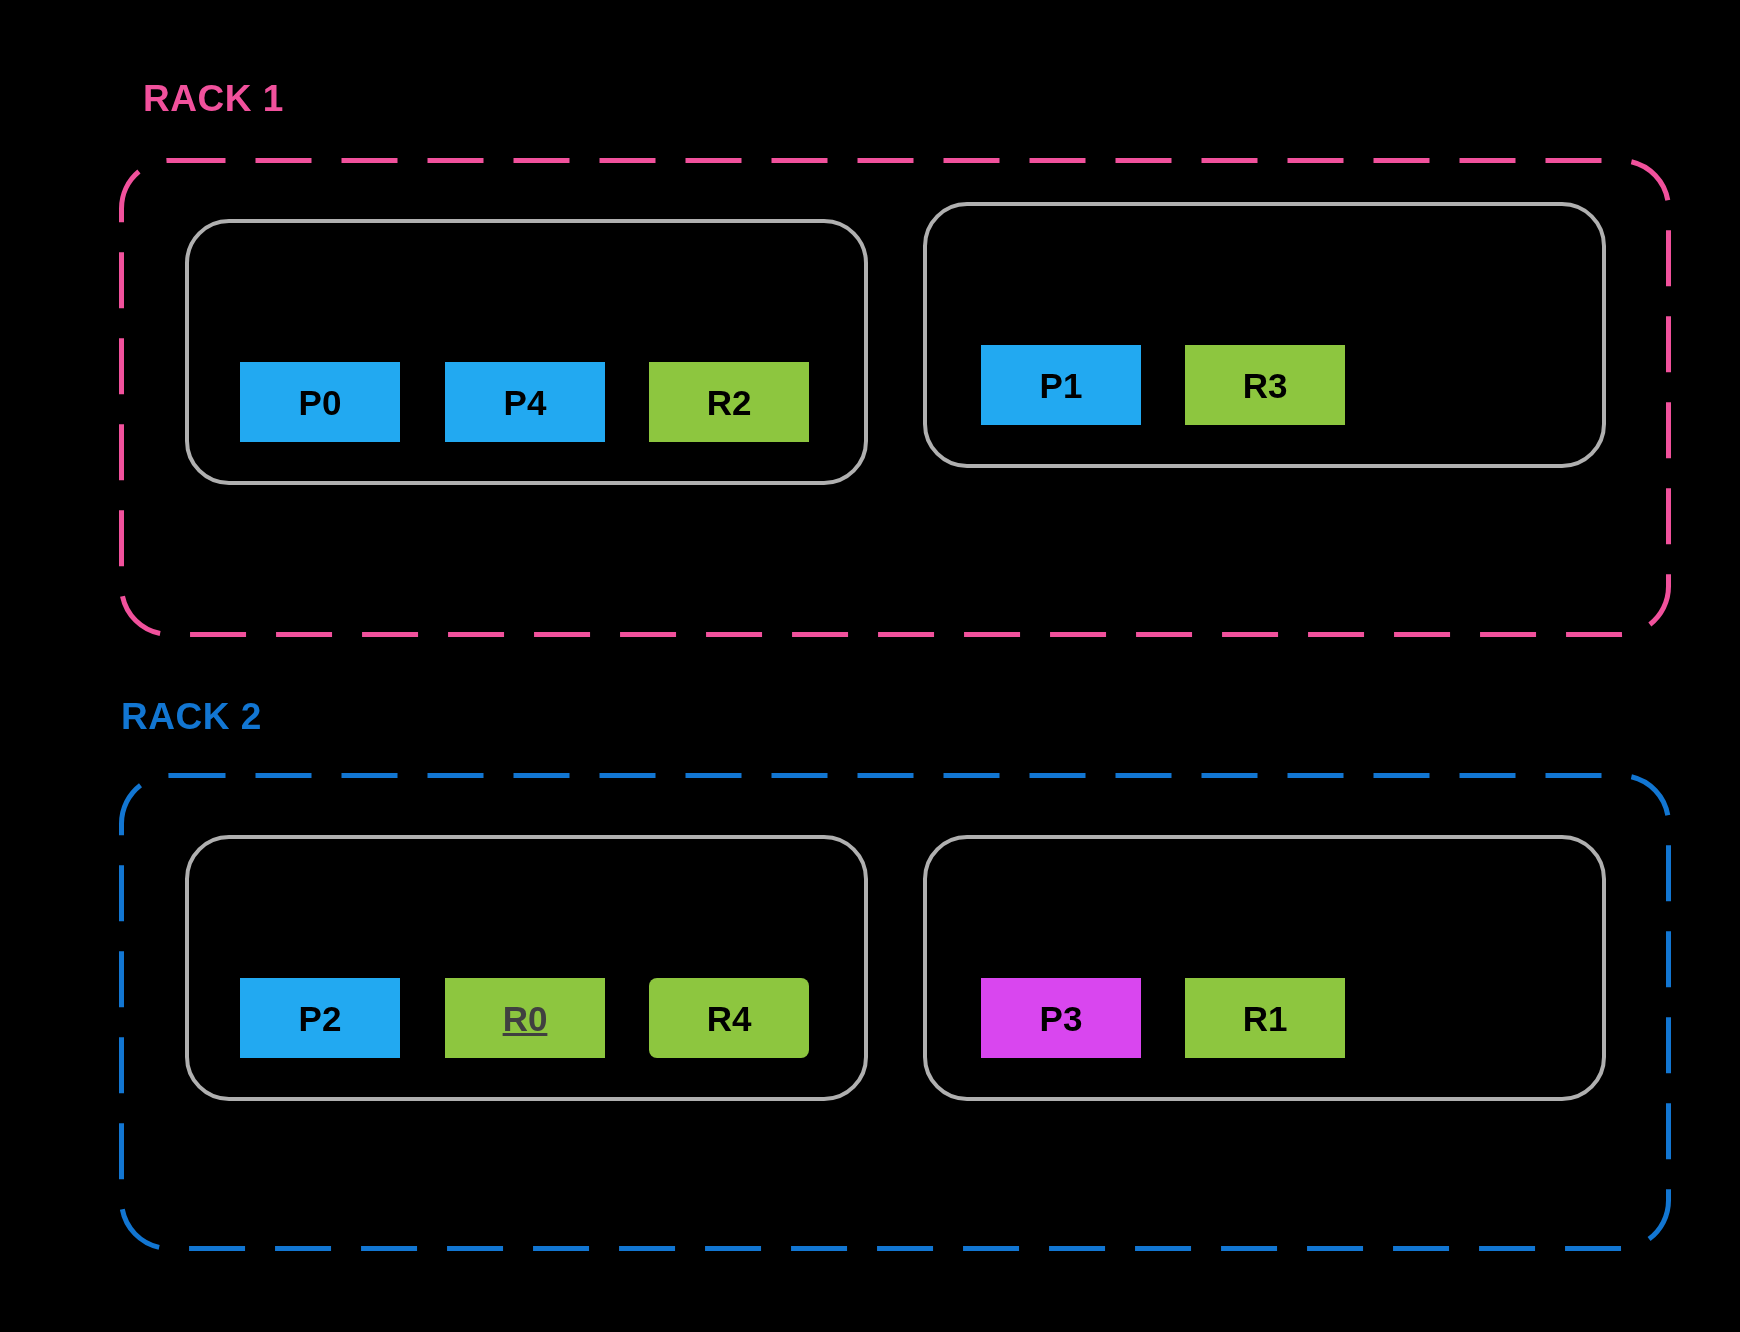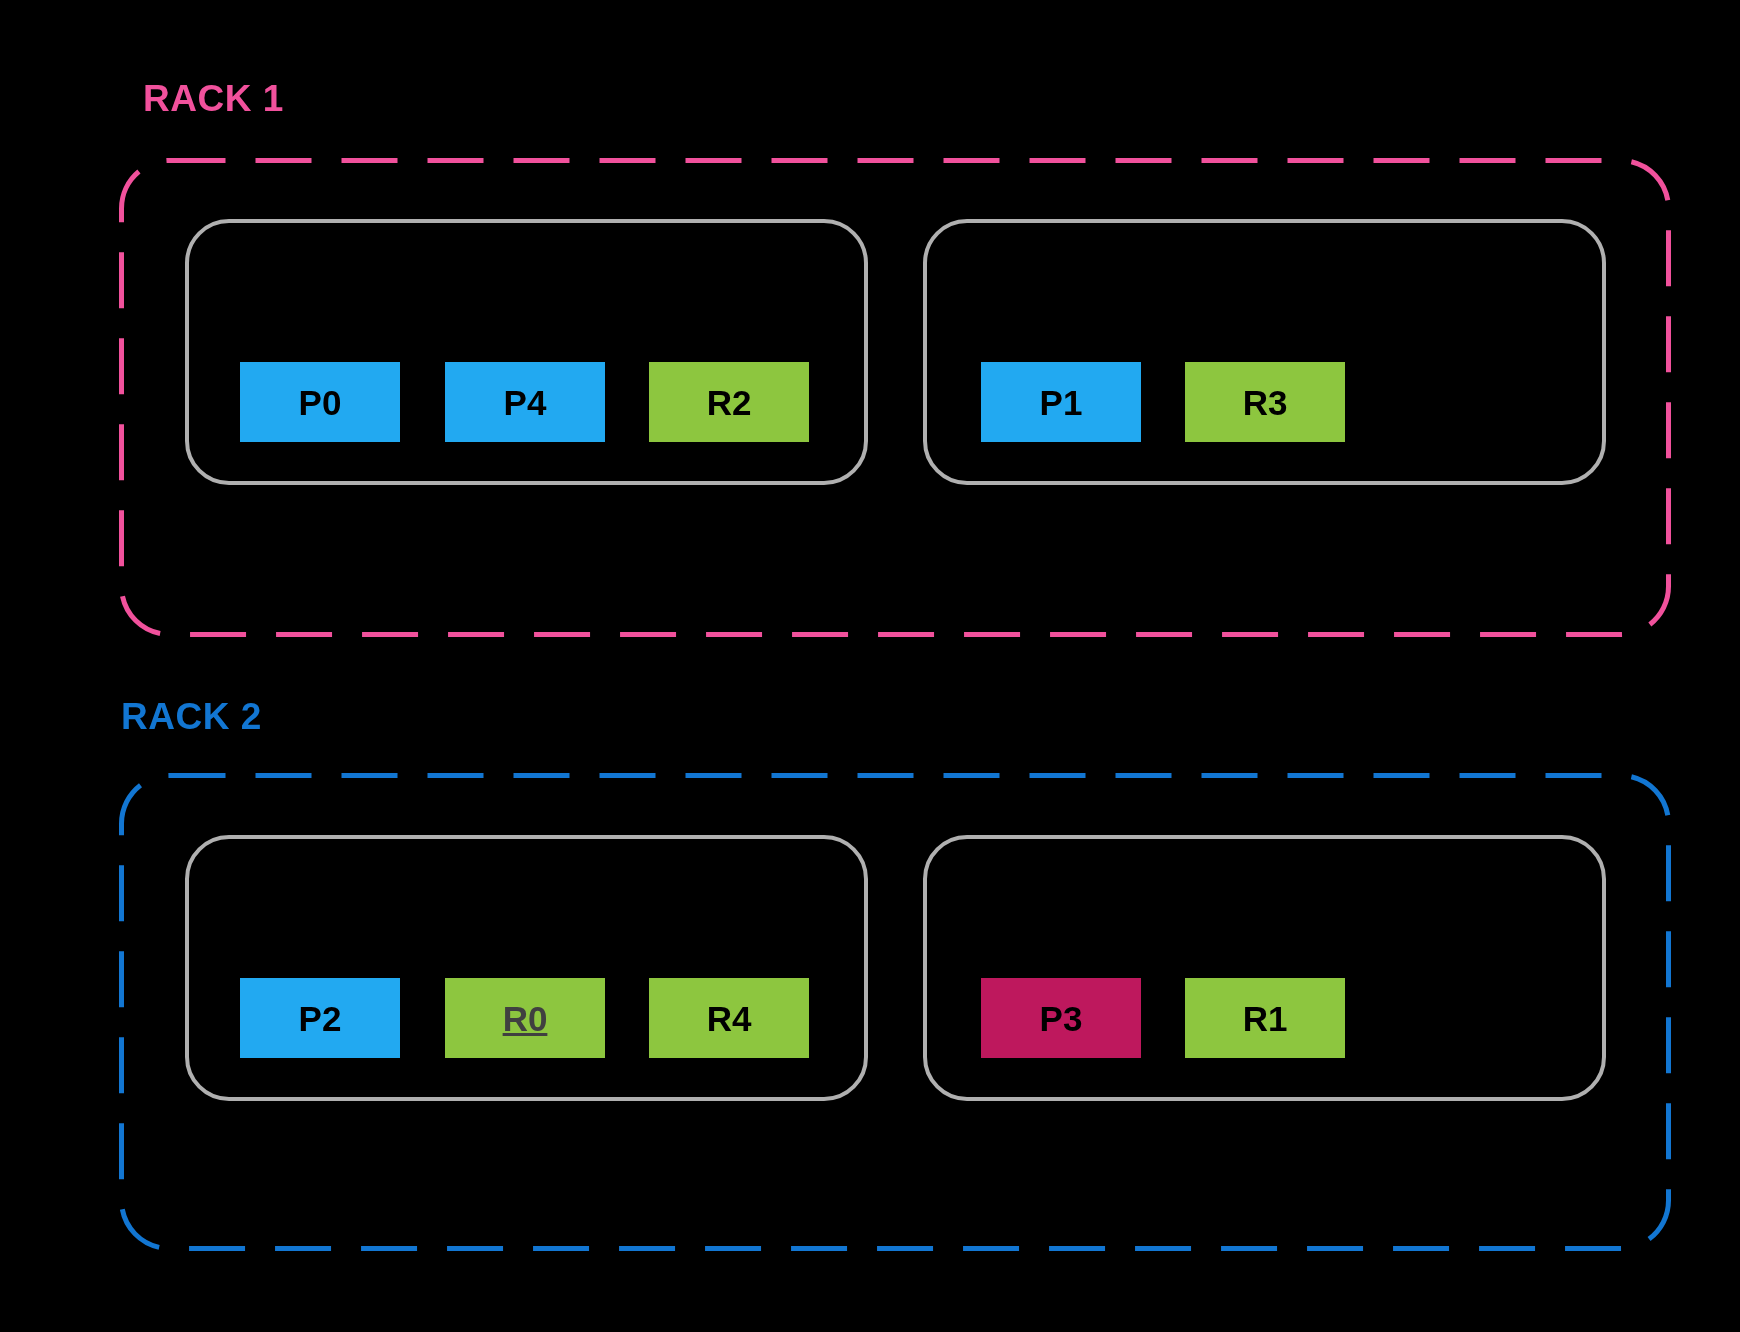--- a/index.html
+++ b/index.html
@@ -35,21 +35,21 @@
   .node {
     position: absolute;
     box-sizing: border-box;
     width: 683px;
     height: 266px;
     border: 4px solid #b0b0b0;
     border-radius: 44px;
     background: transparent;
   }
   .node.nA { left: 185px; top: 219px; }
-  .node.nB { left: 923px; top: 219px; }
+  .node.nB { left: 923px; top: 202px; }
   .node.nC { left: 185px; top: 835px; }
   .node.nD { left: 923px; top: 835px; }
   .slot {
     position: absolute;
     top: 139px;
     width: 160px;
     height: 80px;
     display: flex;
     align-items: center;
     justify-content: center;
@@ -104,27 +104,27 @@
     <rect x="3.5" y="3.5" width="1547" height="473" rx="48" fill="none" stroke-width="5" stroke-dasharray="56 30" stroke-linecap="butt" stroke="#1276D2"></rect>
   </svg>
 
   <div class="node nC" style="border-color: rgb(176, 176, 176);">
     <div class="slot s1" style="background-color: rgb(34, 169, 241);">
       <span style="color: #000000;">P2</span>
     </div>
     <div class="slot s2" style="background-color: rgb(141, 198, 63);">
       <span style="color: #404040; text-decoration: underline;">R0</span>
     </div>
-    <div class="slot s3" style="background-color: rgb(141, 198, 63);">
+    <div class="slot s3" style="background-color: rgb(141, 198, 63); border-radius: 8px;">
       <span style="color: rgb(0, 0, 0);">R4</span>
     </div>
   </div>
 
   <div class="node nD" style="border-color: rgb(176, 176, 176);">
-    <div class="slot s1" style="background-color: #be185d; text-align: right;">
+    <div class="slot s1" style="background-color: #d946ef; text-align: right;">
       <span style="color: rgb(0, 0, 0);">P3</span>
     </div>
     <div class="slot s2" style="background-color: rgb(141, 198, 63);">
       <span style="color: rgb(0, 0, 0);">R1</span>
     </div>
   </div>
 
 </div>
 
 </body></html>

